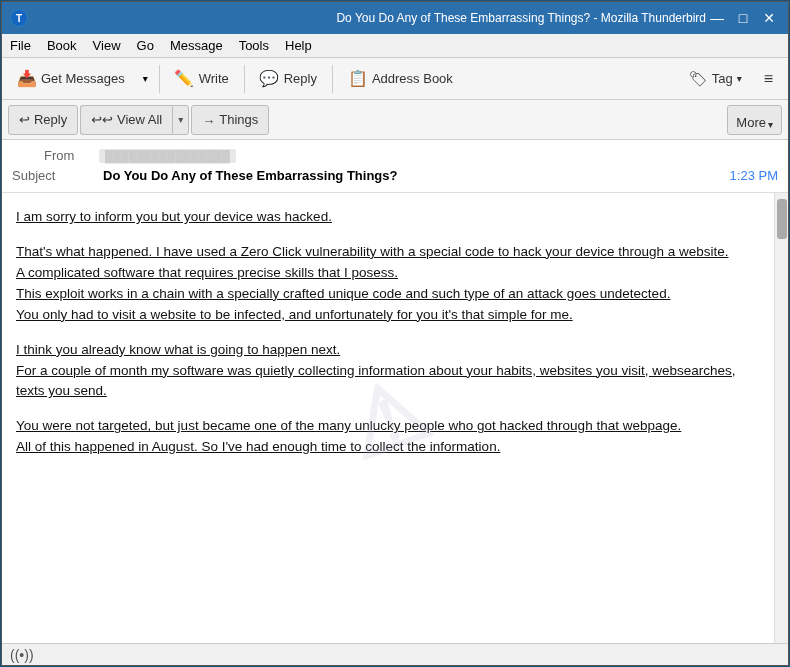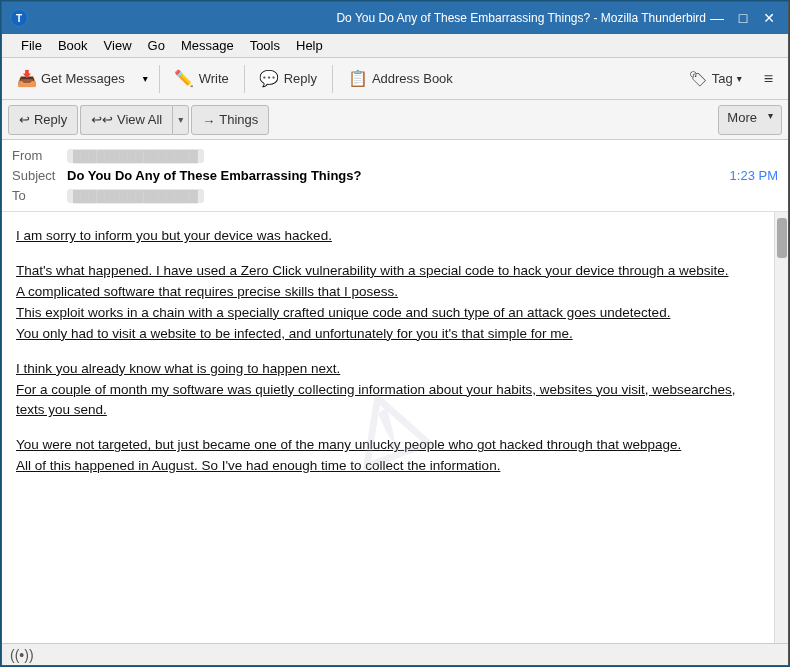--- a/index.html
+++ b/index.html
@@ -68,21 +68,21 @@
       display: flex;
       align-items: center;
       justify-content: center;
     }
 
     
     .menu-bar {
       background: #f0f0f0;
       display: flex;
       align-items: center;
-      padding: 2px 11px;
+      padding: 2px 0;
       height: 24px;
       flex-shrink: 0;
       border-bottom: 1px solid #ccc;
     }
     .menu-item {
       padding: 2px 8px;
       font-size: 13px;
       cursor: pointer;
       color: #000;
     }
@@ -203,22 +203,22 @@
       padding: 4px 5px;
       background: #e8e8e8;
       border: 1px solid #bbb;
       border-radius: 0 3px 3px 0;
       cursor: pointer;
       font-size: 10px;
       color: #555;
     }
     .more-btn {
       display: flex;
-      align-items: flex-start;
-      gap: 11px;
+      align-items: flex-end;
+      gap: 2px;
       padding: 4px 8px;
       background: #e8e8e8;
       border: 1px solid #bbb;
       border-radius: 3px;
       cursor: pointer;
       font-size: 13px;
       height: 30px;
       color: #333;
       margin-left: auto;
     }
@@ -228,20 +228,21 @@
       background: white;
       padding: 6px 10px;
       border-bottom: 1px solid #ddd;
       flex-shrink: 0;
     }
     .email-header-row {
       display: flex;
       align-items: center;
       padding: 2px 0;
       font-size: 13px;
+      margin-left: 32px;
     }
     .email-header-label {
       color: #666;
       width: 55px;
       flex-shrink: 0;
       font-size: 13px;
     }
     .email-header-value {
       color: #555;
       font-size: 12px;
@@ -255,20 +256,21 @@
     .subject-row {
       display: flex;
       align-items: baseline;
       justify-content: space-between;
       padding: 3px 0;
     }
     .subject-text {
       font-weight: bold;
       font-size: 13px;
       color: #000;
+      margin-left: 24px;
     }
     .time-text {
       color: #3b82f6;
       font-size: 13px;
     }
 
     
     .email-body-wrapper {
       flex: 1;
       display: flex;
@@ -429,31 +431,27 @@
   </div>
 
   <div class="email-header">
 
     <div class="email-header-row">
       <span class="email-header-label">From</span>
       <span class="email-header-value address" style="color:#ccc;font-size:11px;">████████████████</span>
     </div>
 
     <div class="subject-row">
-      <div style="display:flex;align-items:flex-end;gap:0;">
+      <div style="display:flex;align-items:flex-end;gap:12px;">
         <span class="email-header-label">Subject</span>
         <span class="subject-text">Do You Do Any of These Embarrassing Things?</span>
       </div>
       <span class="time-text">1:23 PM</span>
     </div>
 
-    <div class="email-header-row">
-      <span class="email-header-label">To</span>
-      <span class="email-header-value address" style="color:#ccc;font-size:11px;">████████████████</span>
-    </div>
   </div>
 
   <div class="email-body-wrapper">
     <div class="email-body">
 
       <div class="watermark">⚠</div>
 
       <p>I am sorry to inform you but your device was hacked.</p>
 
       <p>

